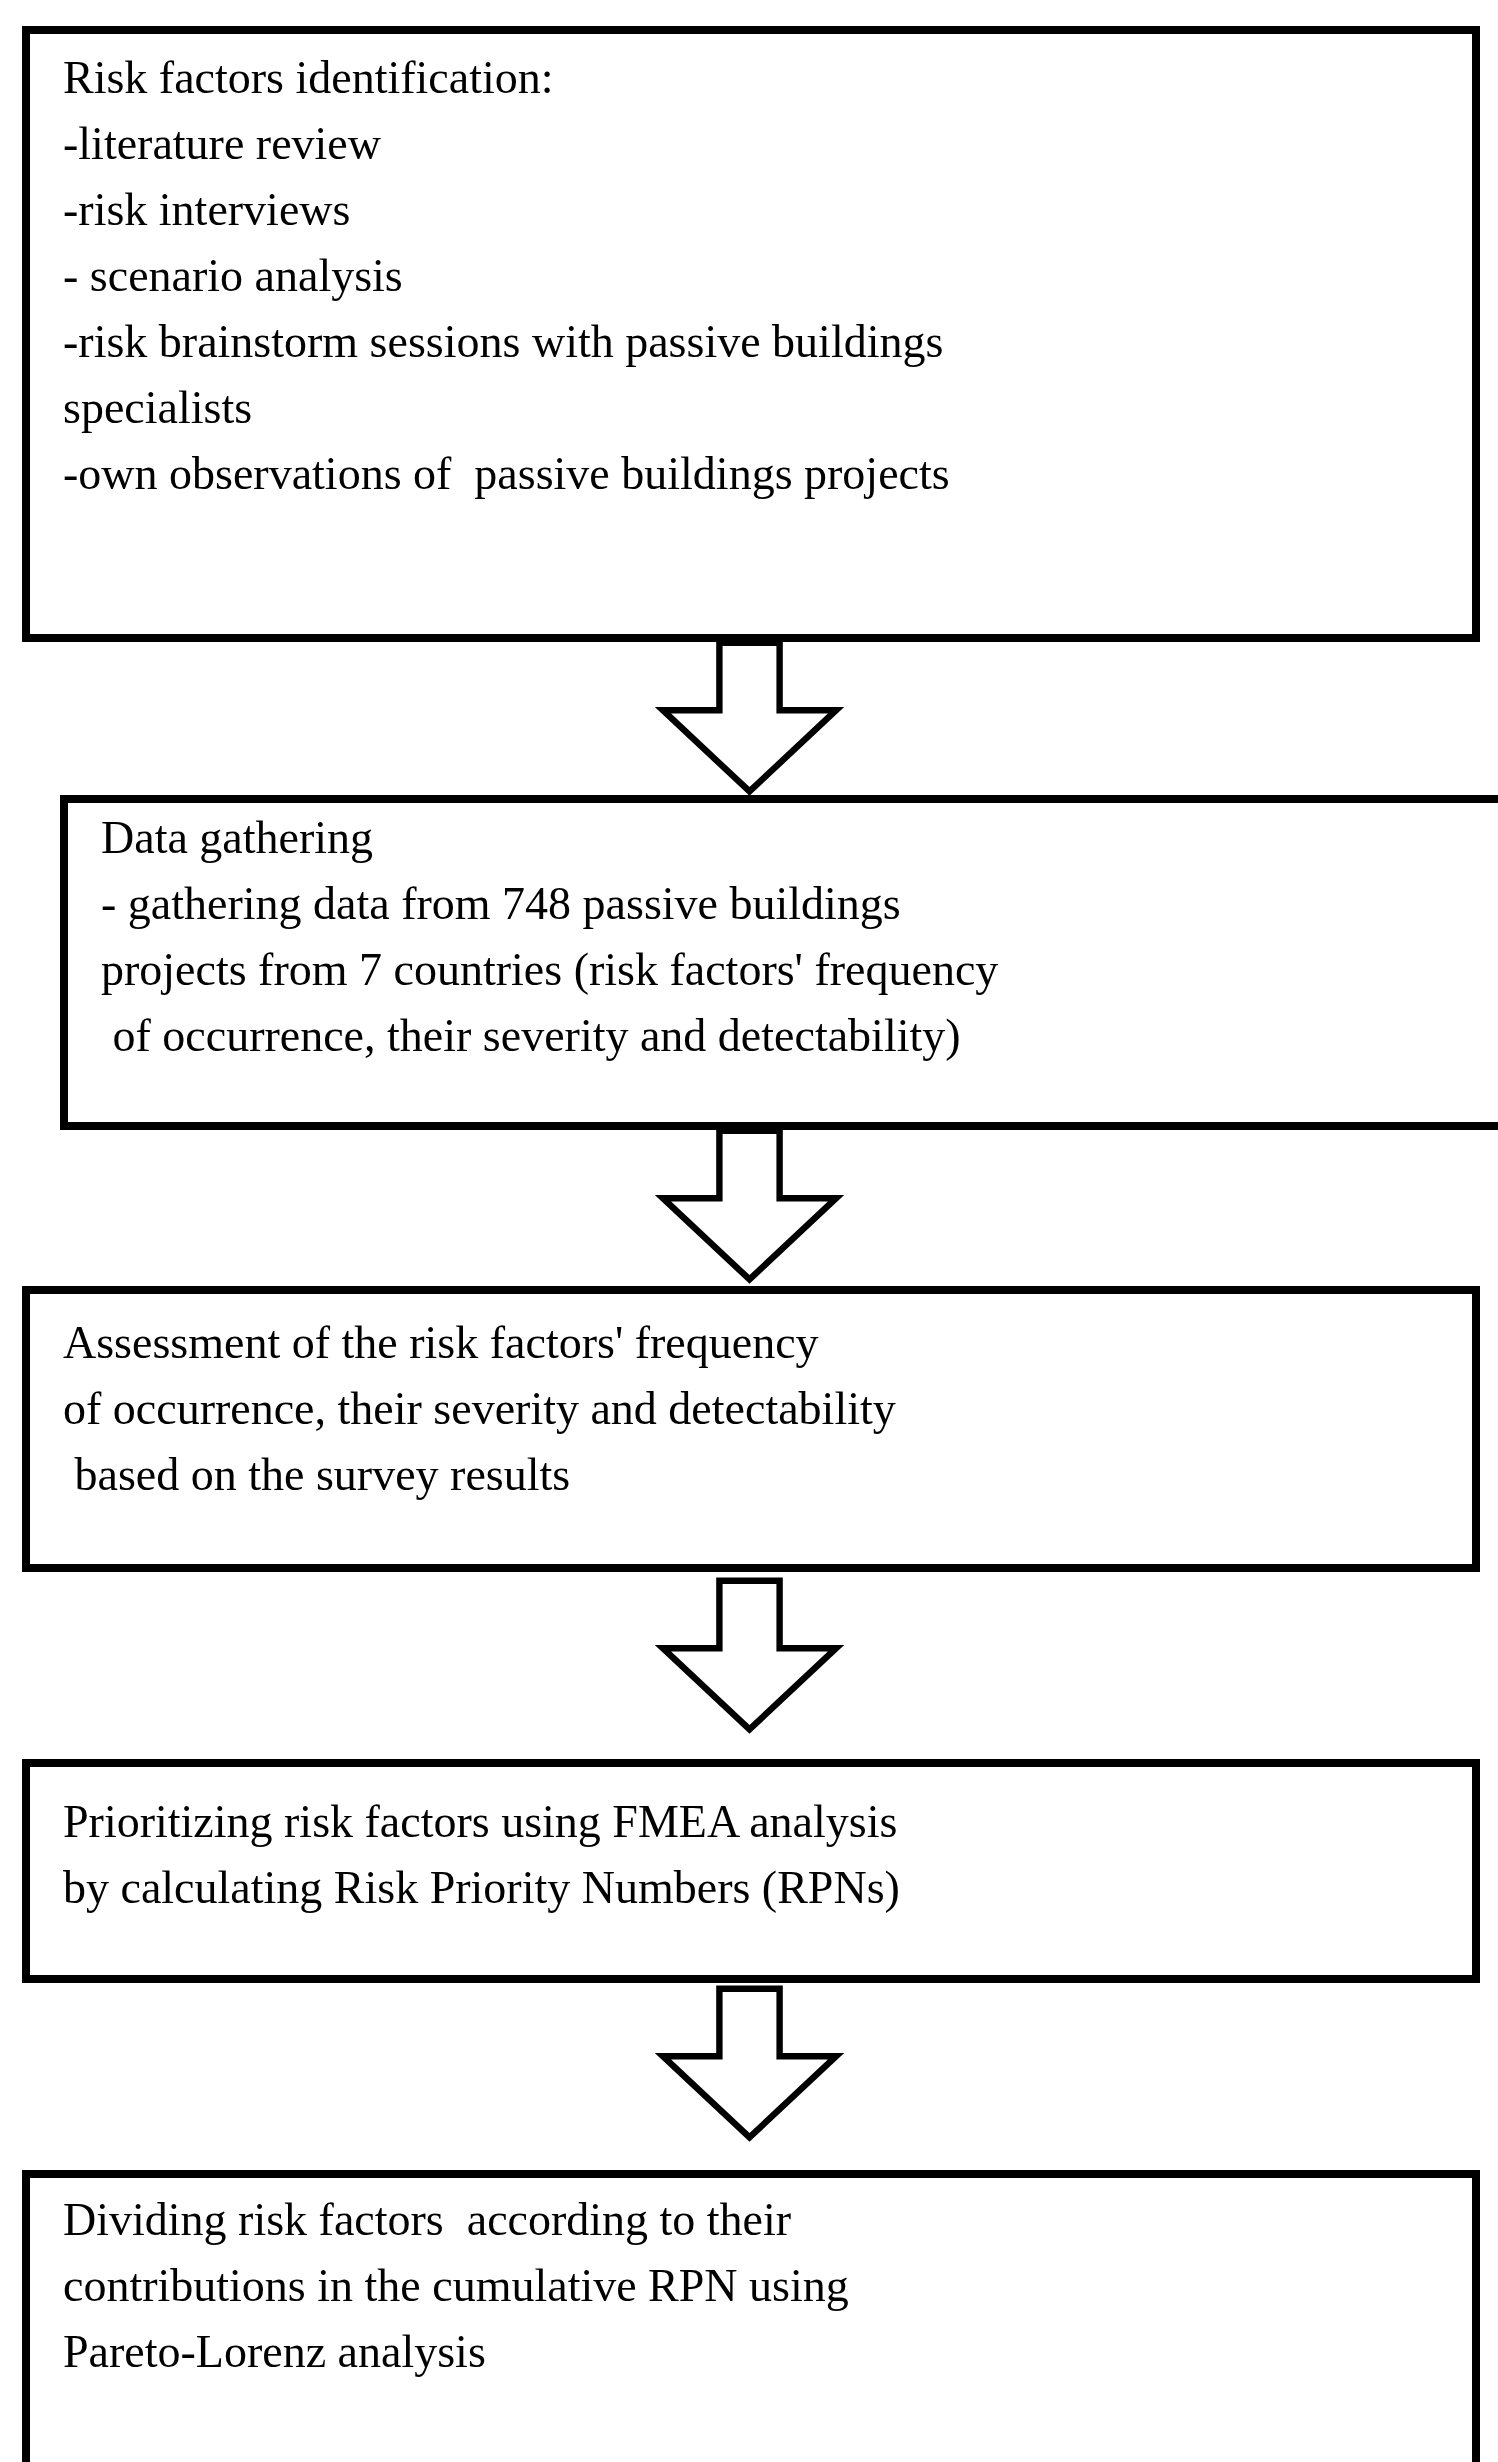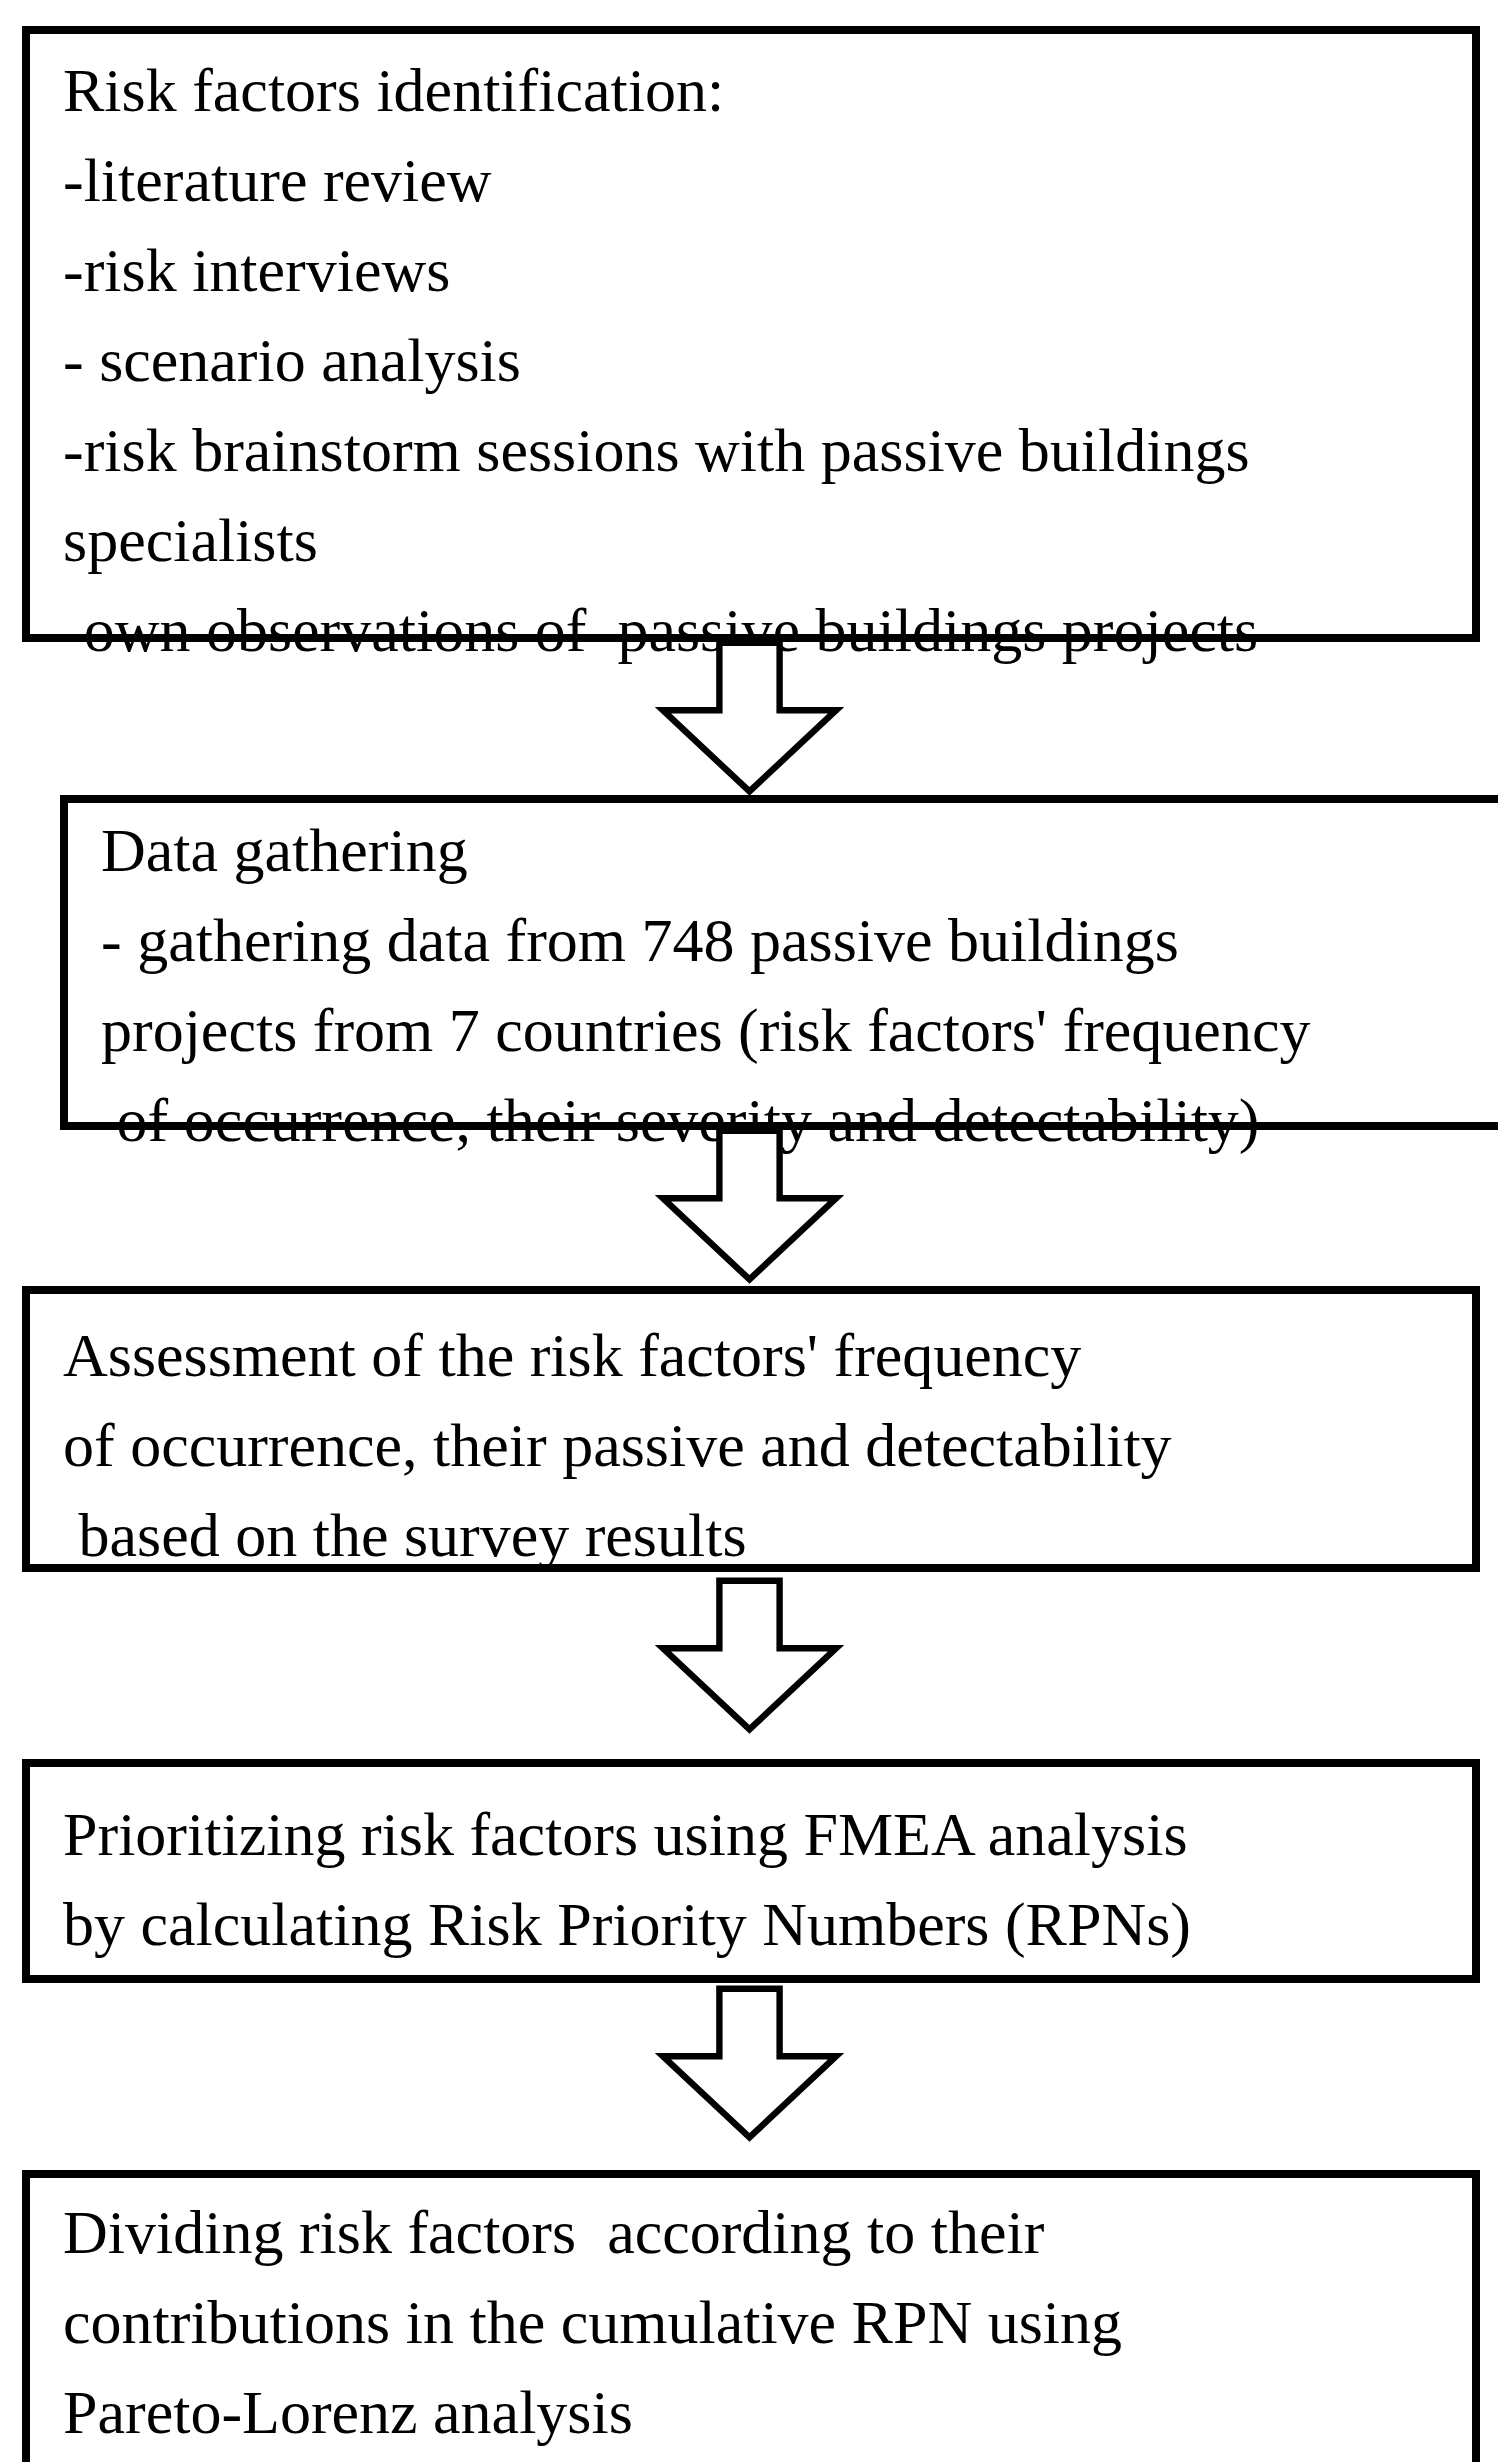--- a/index.html
+++ b/index.html
@@ -19,22 +19,22 @@
   .box {
     position: absolute;
     left: 22px;
     width: 1458px;
     box-sizing: border-box;
     border: 8.2px solid #000000;
     background: #ffffff;
   }
   .box-text {
     white-space: pre-wrap;
-    font-size: 62px;
-    line-height: 90px;
+    font-size: 46px;
+    line-height: 66px;
     padding-left: 33px;
     padding-right: 7.3px;
     overflow: hidden;
   }
   .pt12 .box-text { padding-top: 11px; }
   .pt2  .box-text { padding-top: 1.8px; }
   .pt18 .box-text { padding-top: 16.4px; }
   .pt24 .box-text { padding-top: 22px; }
   .pt10 .box-text { padding-top: 9px; }
   .arrow {
@@ -77,21 +77,21 @@
   </div>
 
   <div class="arrow" style="top:1127px;">
     <svg width="177" height="157" viewBox="0 0 194 172" xmlns="http://www.w3.org/2000/svg">
       <polygon points="64,4 130,4 130,78 192,78 97,167 2,78 64,78" fill="#ffffff" stroke="#000000" stroke-width="7" stroke-linejoin="miter"></polygon>
     </svg>
   </div>
 
   <div class="box pt18" style="top:1286px; height:286px;">
     <div class="box-text">Assessment of the risk factors' frequency
-of occurrence, their passive and detectability
+of occurrence, their severity and detectability
  based on the survey results</div>
   </div>
 
   <div class="arrow" style="top:1577px;">
     <svg width="177" height="157" viewBox="0 0 194 172" xmlns="http://www.w3.org/2000/svg">
       <polygon points="64,4 130,4 130,78 192,78 97,167 2,78 64,78" fill="#ffffff" stroke="#000000" stroke-width="7" stroke-linejoin="miter"></polygon>
     </svg>
   </div>
 
   <div class="box pt24" style="top:1759px; height:224px;">

